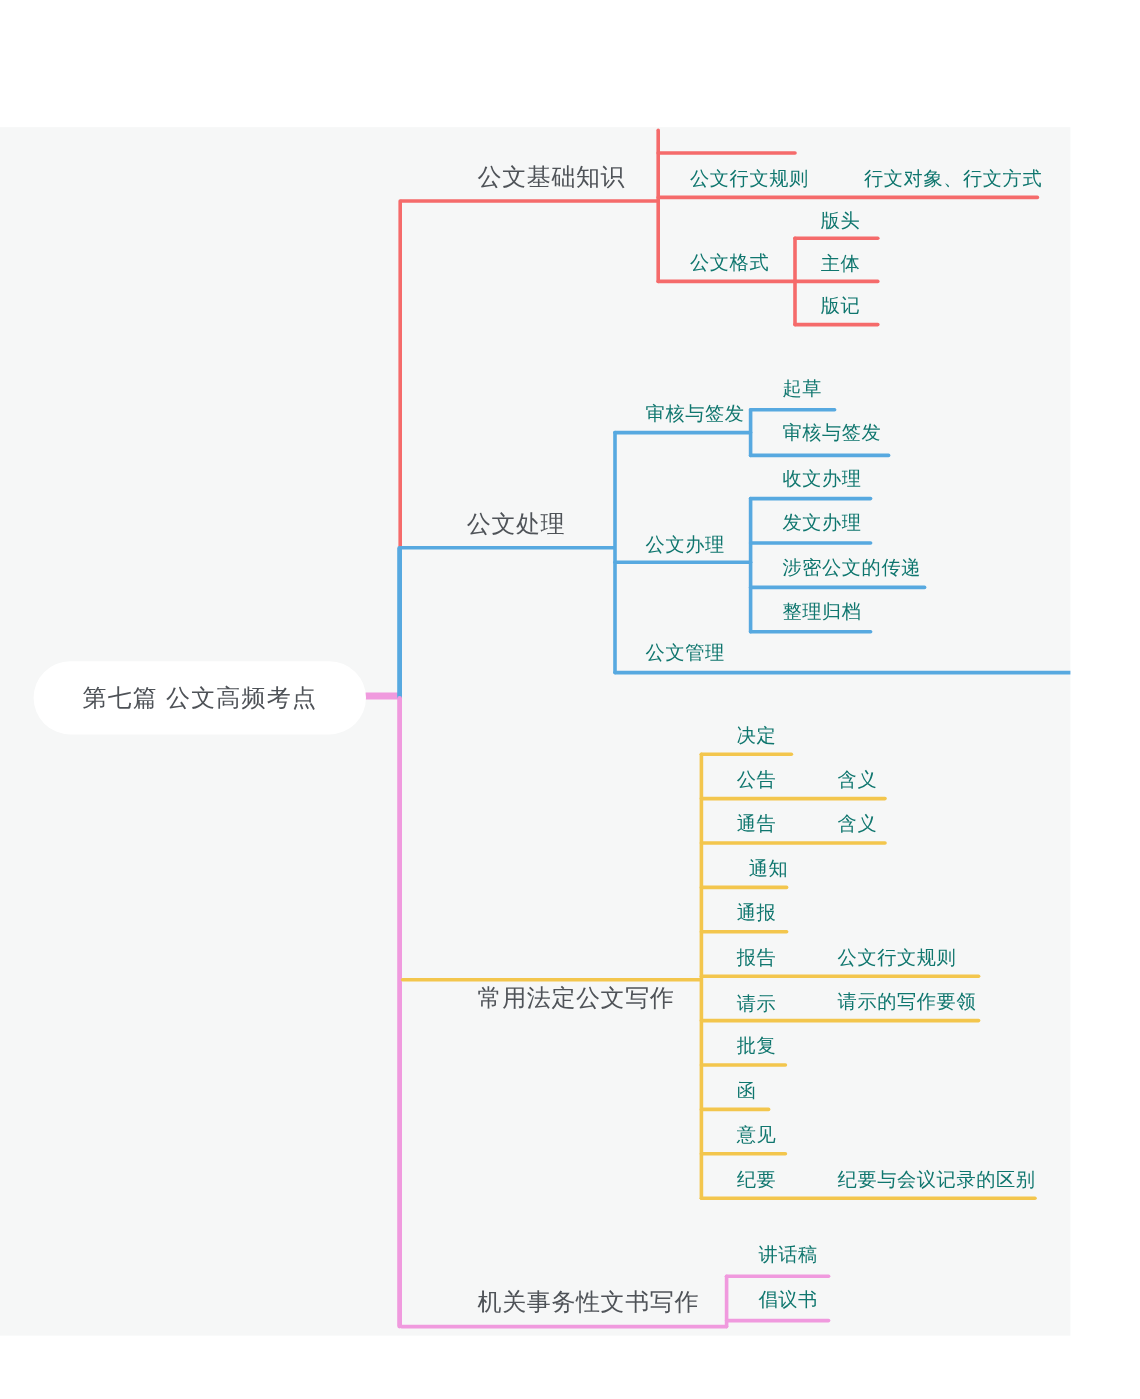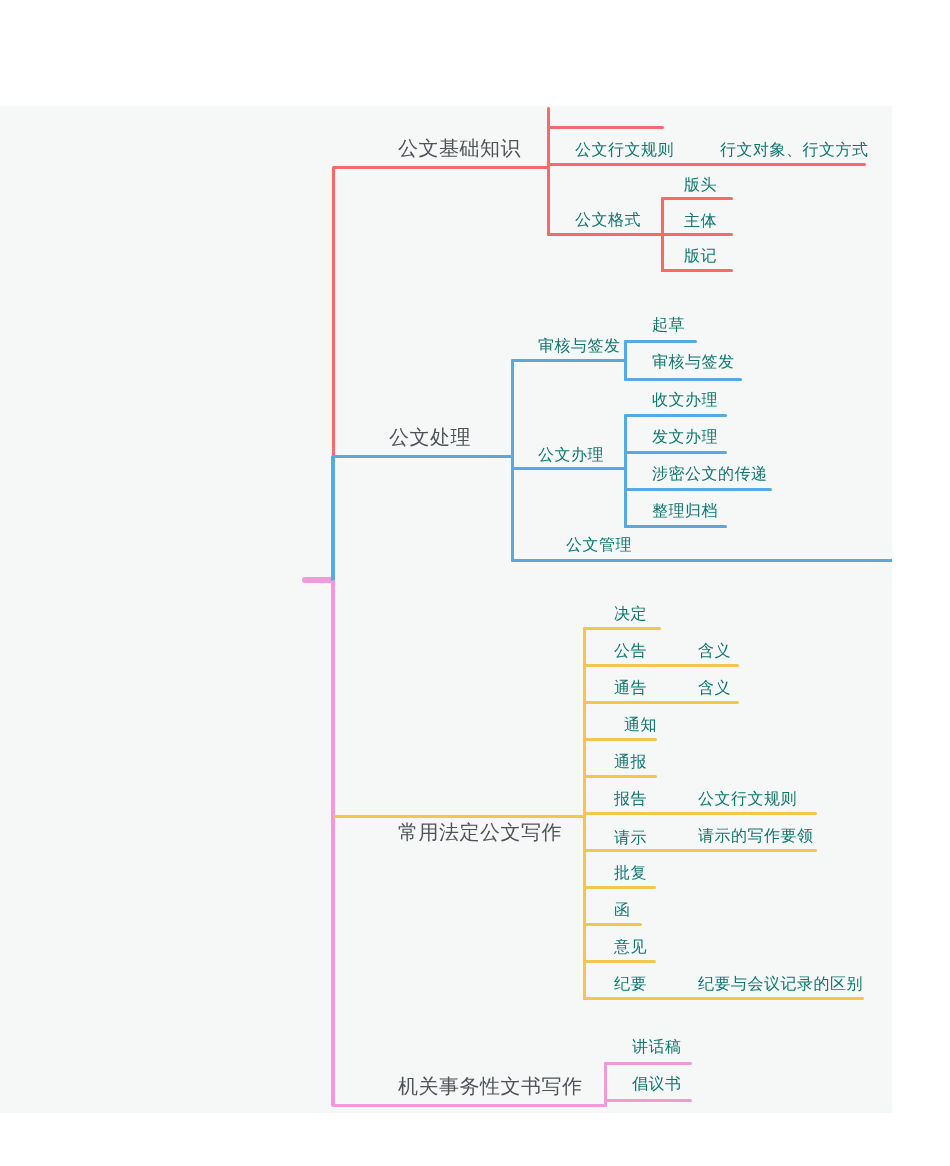--- a/index.html
+++ b/index.html
@@ -66,21 +66,21 @@
 
   <span class="lbl lbl-lg" style="left:389px;top:425px">公文处理</span>
   <span class="lbl" style="left:538px;top:336px">审核与签发</span>
   <span class="lbl" style="left:652px;top:315px">起草</span>
   <span class="lbl" style="left:652px;top:352px">审核与签发</span>
   <span class="lbl" style="left:538px;top:445px">公文办理</span>
   <span class="lbl" style="left:652px;top:390px">收文办理</span>
   <span class="lbl" style="left:652px;top:427px">发文办理</span>
   <span class="lbl" style="left:652px;top:464px">涉密公文的传递</span>
   <span class="lbl" style="left:652px;top:501px">整理归档</span>
-  <span class="lbl" style="left:566px;top:535px">公文管理</span>
+  <span class="lbl" style="left:538px;top:535px">公文管理</span>
 
   <i class="ln" style="left: 334px; top: 815px; width: 251px; height: 3px; background: rgb(243, 198, 77);"></i>
   <i class="ln" style="left: 583px; top: 627px; width: 3px; height: 373px; background: rgb(243, 198, 77);"></i>
   <i class="ln" style="left: 583px; top: 627px; width: 78px; height: 3px; background: rgb(243, 198, 77);"></i>
   <i class="ln" style="left: 583px; top: 664px; width: 156px; height: 3px; background: rgb(243, 198, 77);"></i>
   <i class="ln" style="left: 583px; top: 701px; width: 156px; height: 3px; background: rgb(243, 198, 77);"></i>
   <i class="ln" style="left: 583px; top: 738px; width: 74px; height: 3px; background: rgb(243, 198, 77);"></i>
   <i class="ln" style="left: 583px; top: 775px; width: 74px; height: 3px; background: rgb(243, 198, 77);"></i>
   <i class="ln" style="left: 583px; top: 812px; width: 234px; height: 3px; background: rgb(243, 198, 77);"></i>
   <i class="ln" style="left: 583px; top: 849px; width: 234px; height: 3px; background: rgb(243, 198, 77);"></i>
@@ -109,13 +109,16 @@
 
   <i class="ln" style="left: 333px; top: 1104px; width: 274px; height: 3px; background: rgb(240, 154, 222);"></i>
   <i class="ln" style="left: 604px; top: 1062px; width: 3px; height: 45px; background: rgb(240, 154, 222);"></i>
   <i class="ln" style="left: 604px; top: 1062px; width: 88px; height: 3px; background: rgb(240, 154, 222);"></i>
   <i class="ln" style="left: 604px; top: 1099px; width: 88px; height: 3px; background: rgb(240, 154, 222);"></i>
 
   <span class="lbl lbl-lg" style="left:398px;top:1074px">机关事务性文书写作</span>
   <span class="lbl" style="left:632px;top:1037px">讲话稿</span>
   <span class="lbl" style="left:632px;top:1074px">倡议书</span>
 
+  <div class="bubble">
+    <span>第七篇  公文高频考点</span>
+  </div>
 </div>
 
 </body></html>

